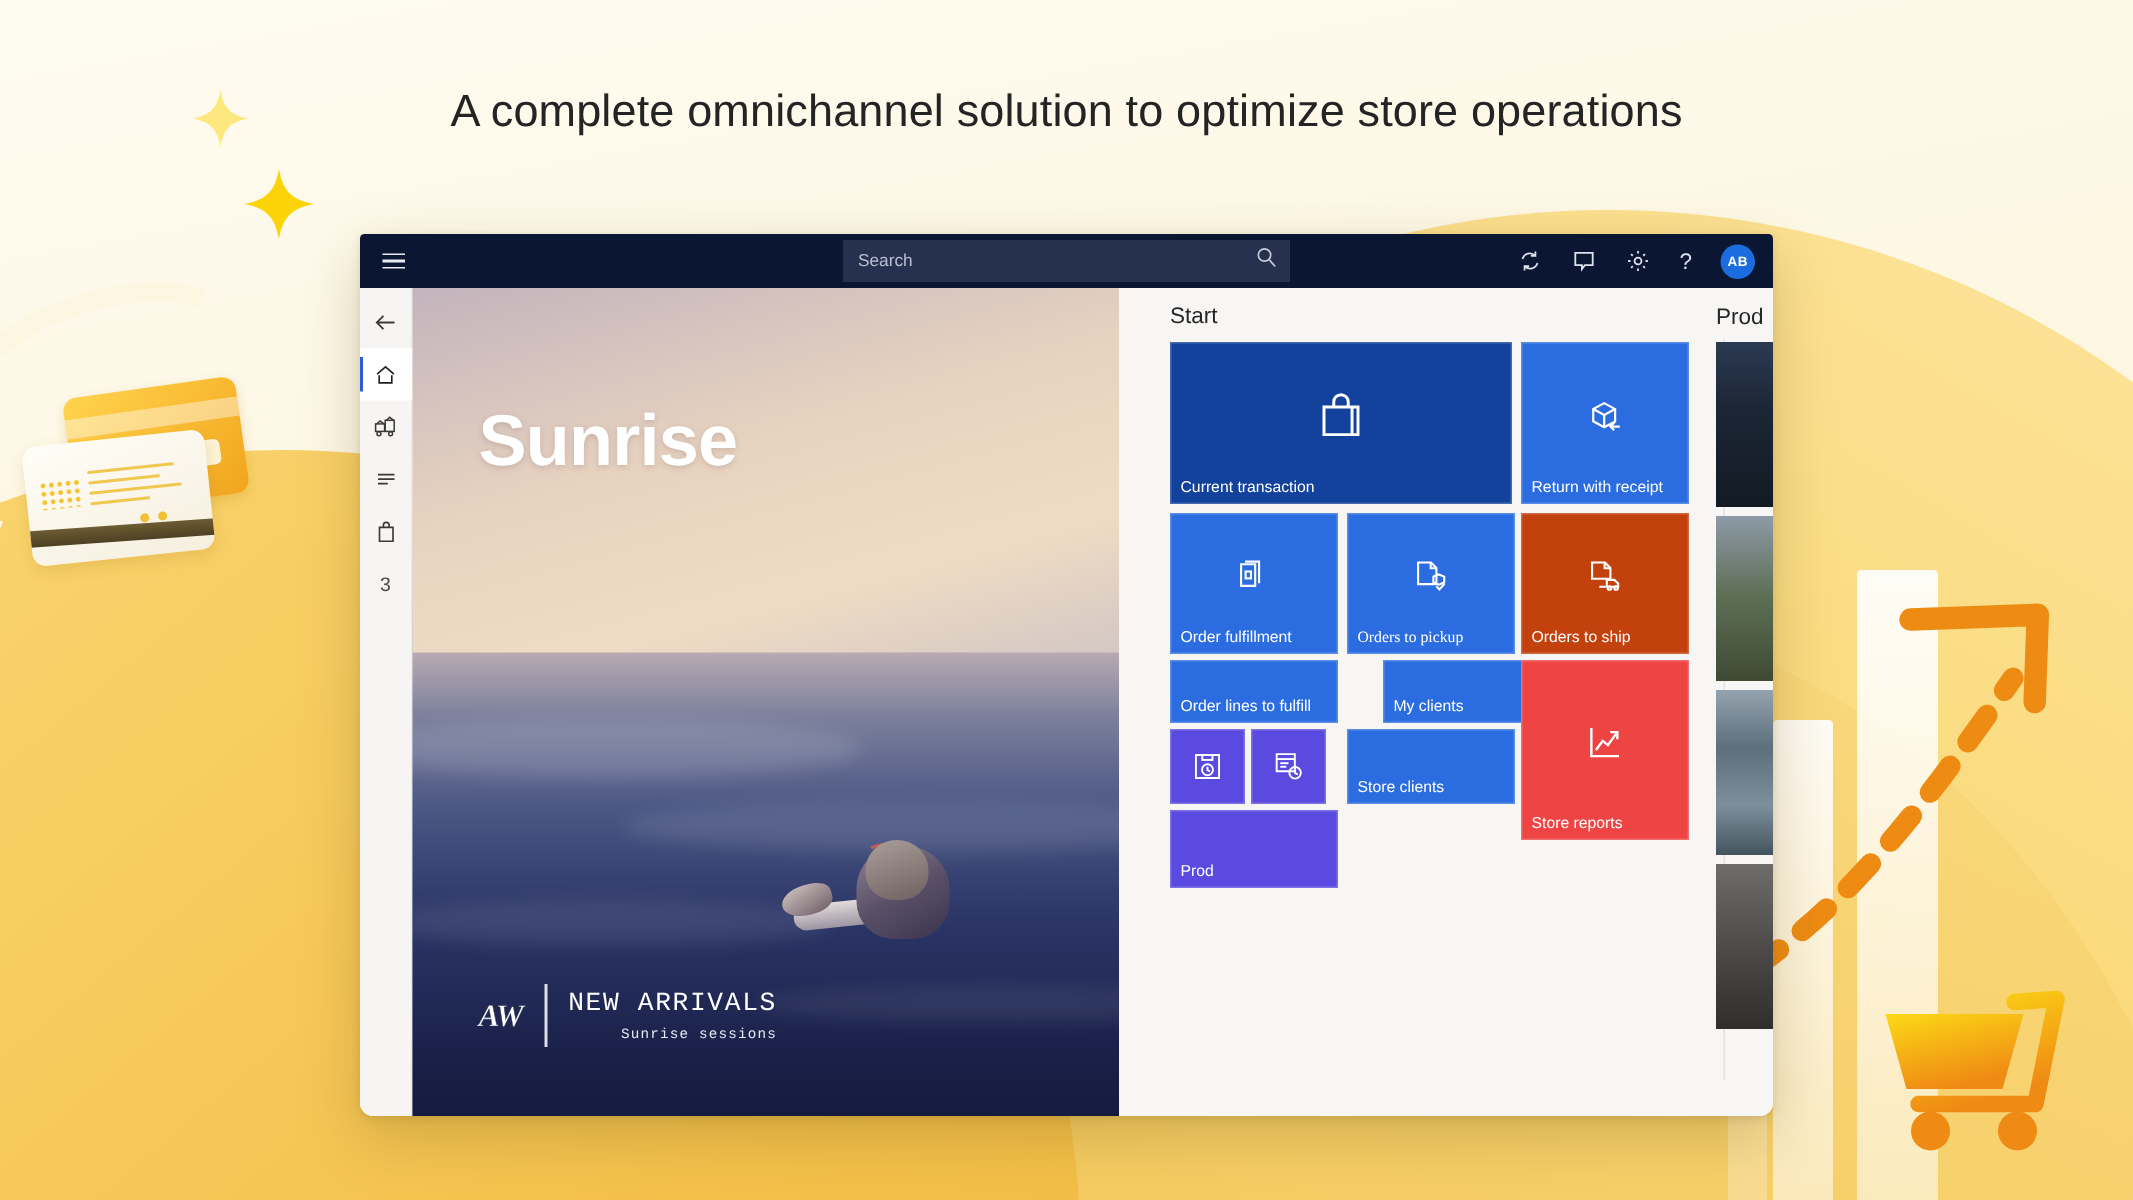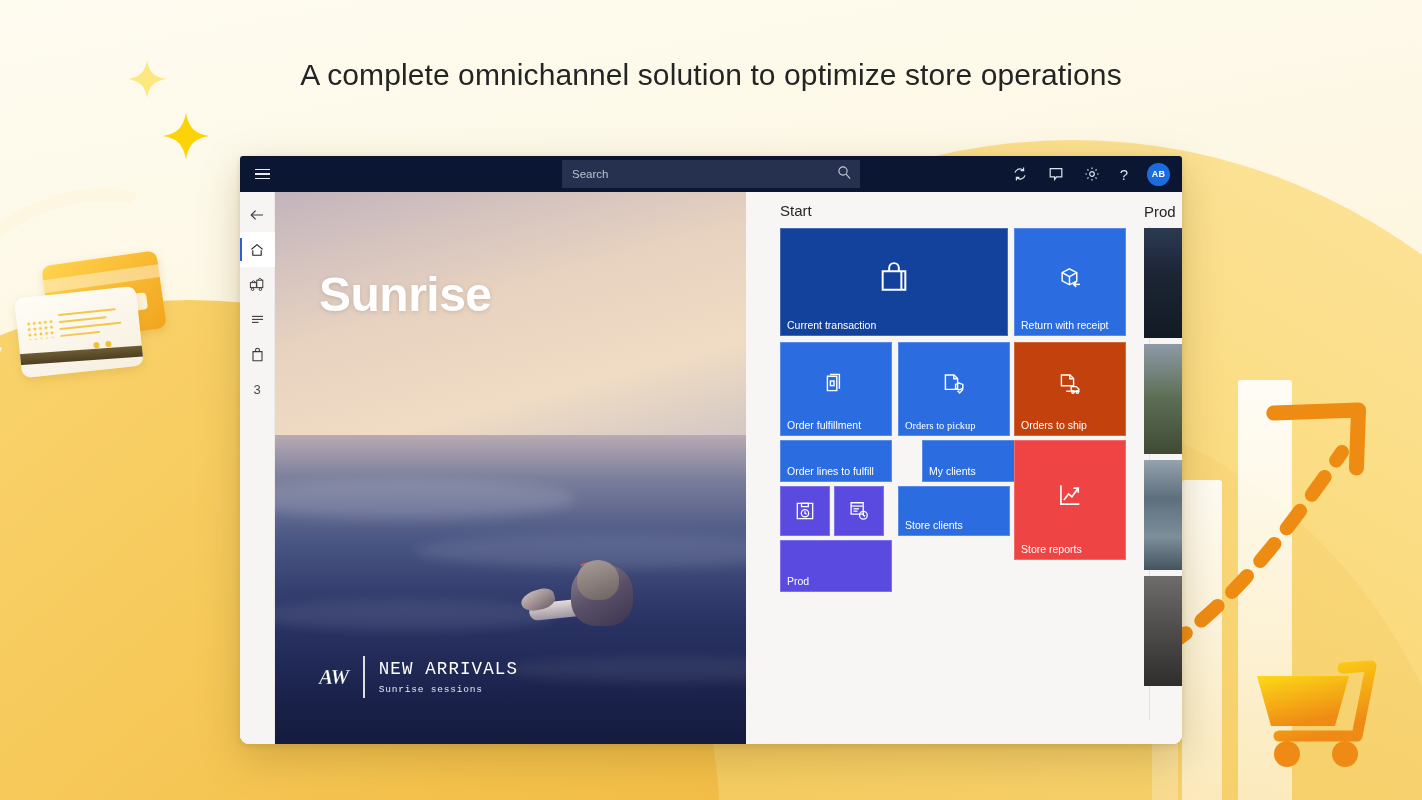--- a/index.html
+++ b/index.html
@@ -236,21 +236,21 @@
     font-size: 21px; color: #fff; letter-spacing: -.5px;
     -webkit-text-stroke: .4px rgba(20,30,70,.7);
   }
   .hero-footer .vbar { width: 2px; height: 42px; background: rgba(255,255,255,.85); }
   .hero-footer .ft-main {
     font-family: "Liberation Mono", monospace; font-size: 17.5px;
     letter-spacing: 1.1px; color: #fff;
   }
   .hero-footer .ft-sub {
     font-family: "Liberation Mono", monospace; font-size: 9.5px;
-    letter-spacing: .8px; color: #e6e9f3; margin-top: 5px;
+    letter-spacing: .8px; color: #e6e9f3; margin-top: 5px; text-align: right;
   }
 
   
   .tilepane {
     flex: 1; min-width: 0; background: #f7f6f5; position: relative;
     padding: 10px 0 0 0; overflow: hidden;
   }
   .pane-title {
     font-size: 15px; color: #262626; font-weight: 400;
     padding: 0 0 9px 34px;

